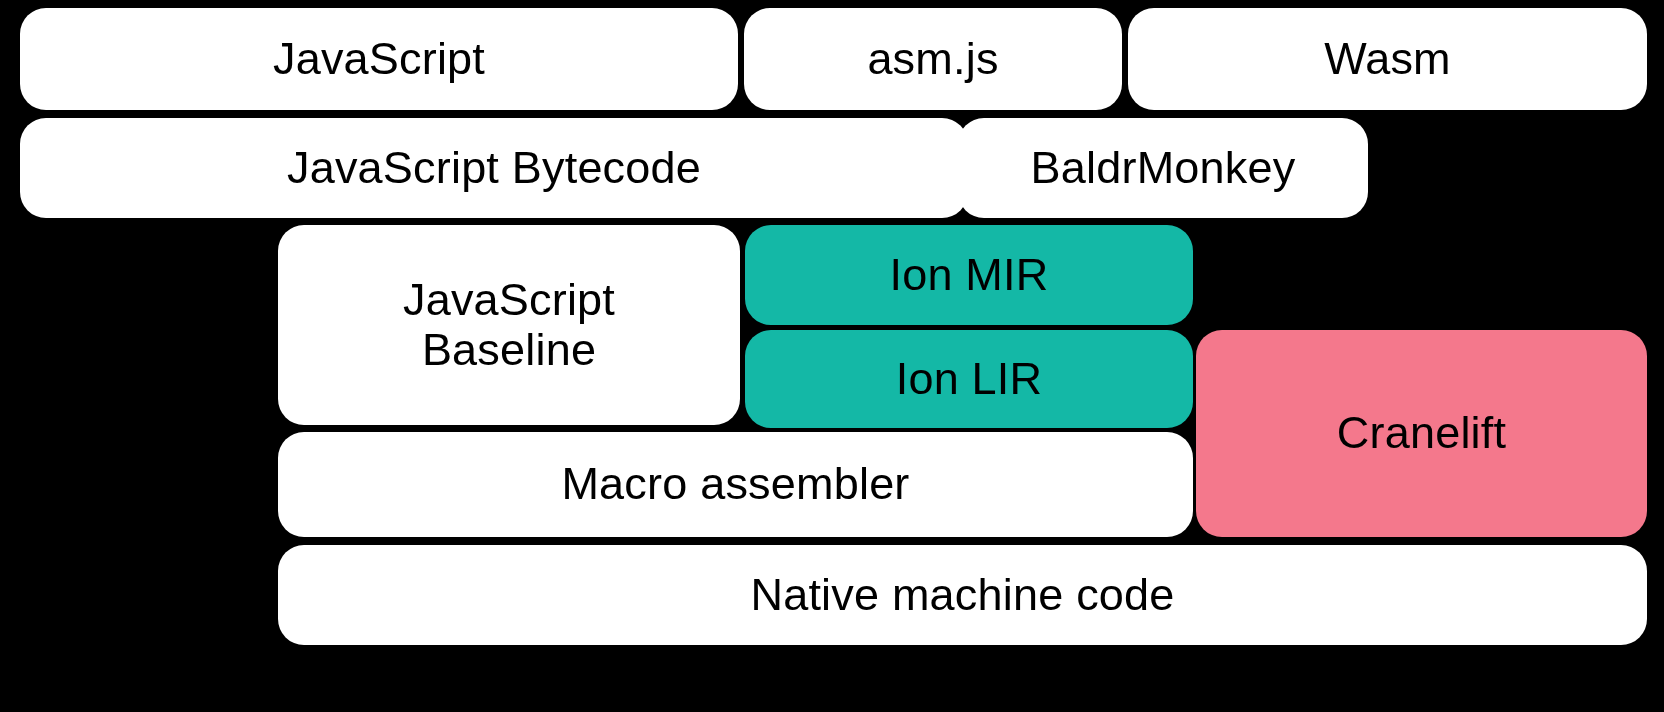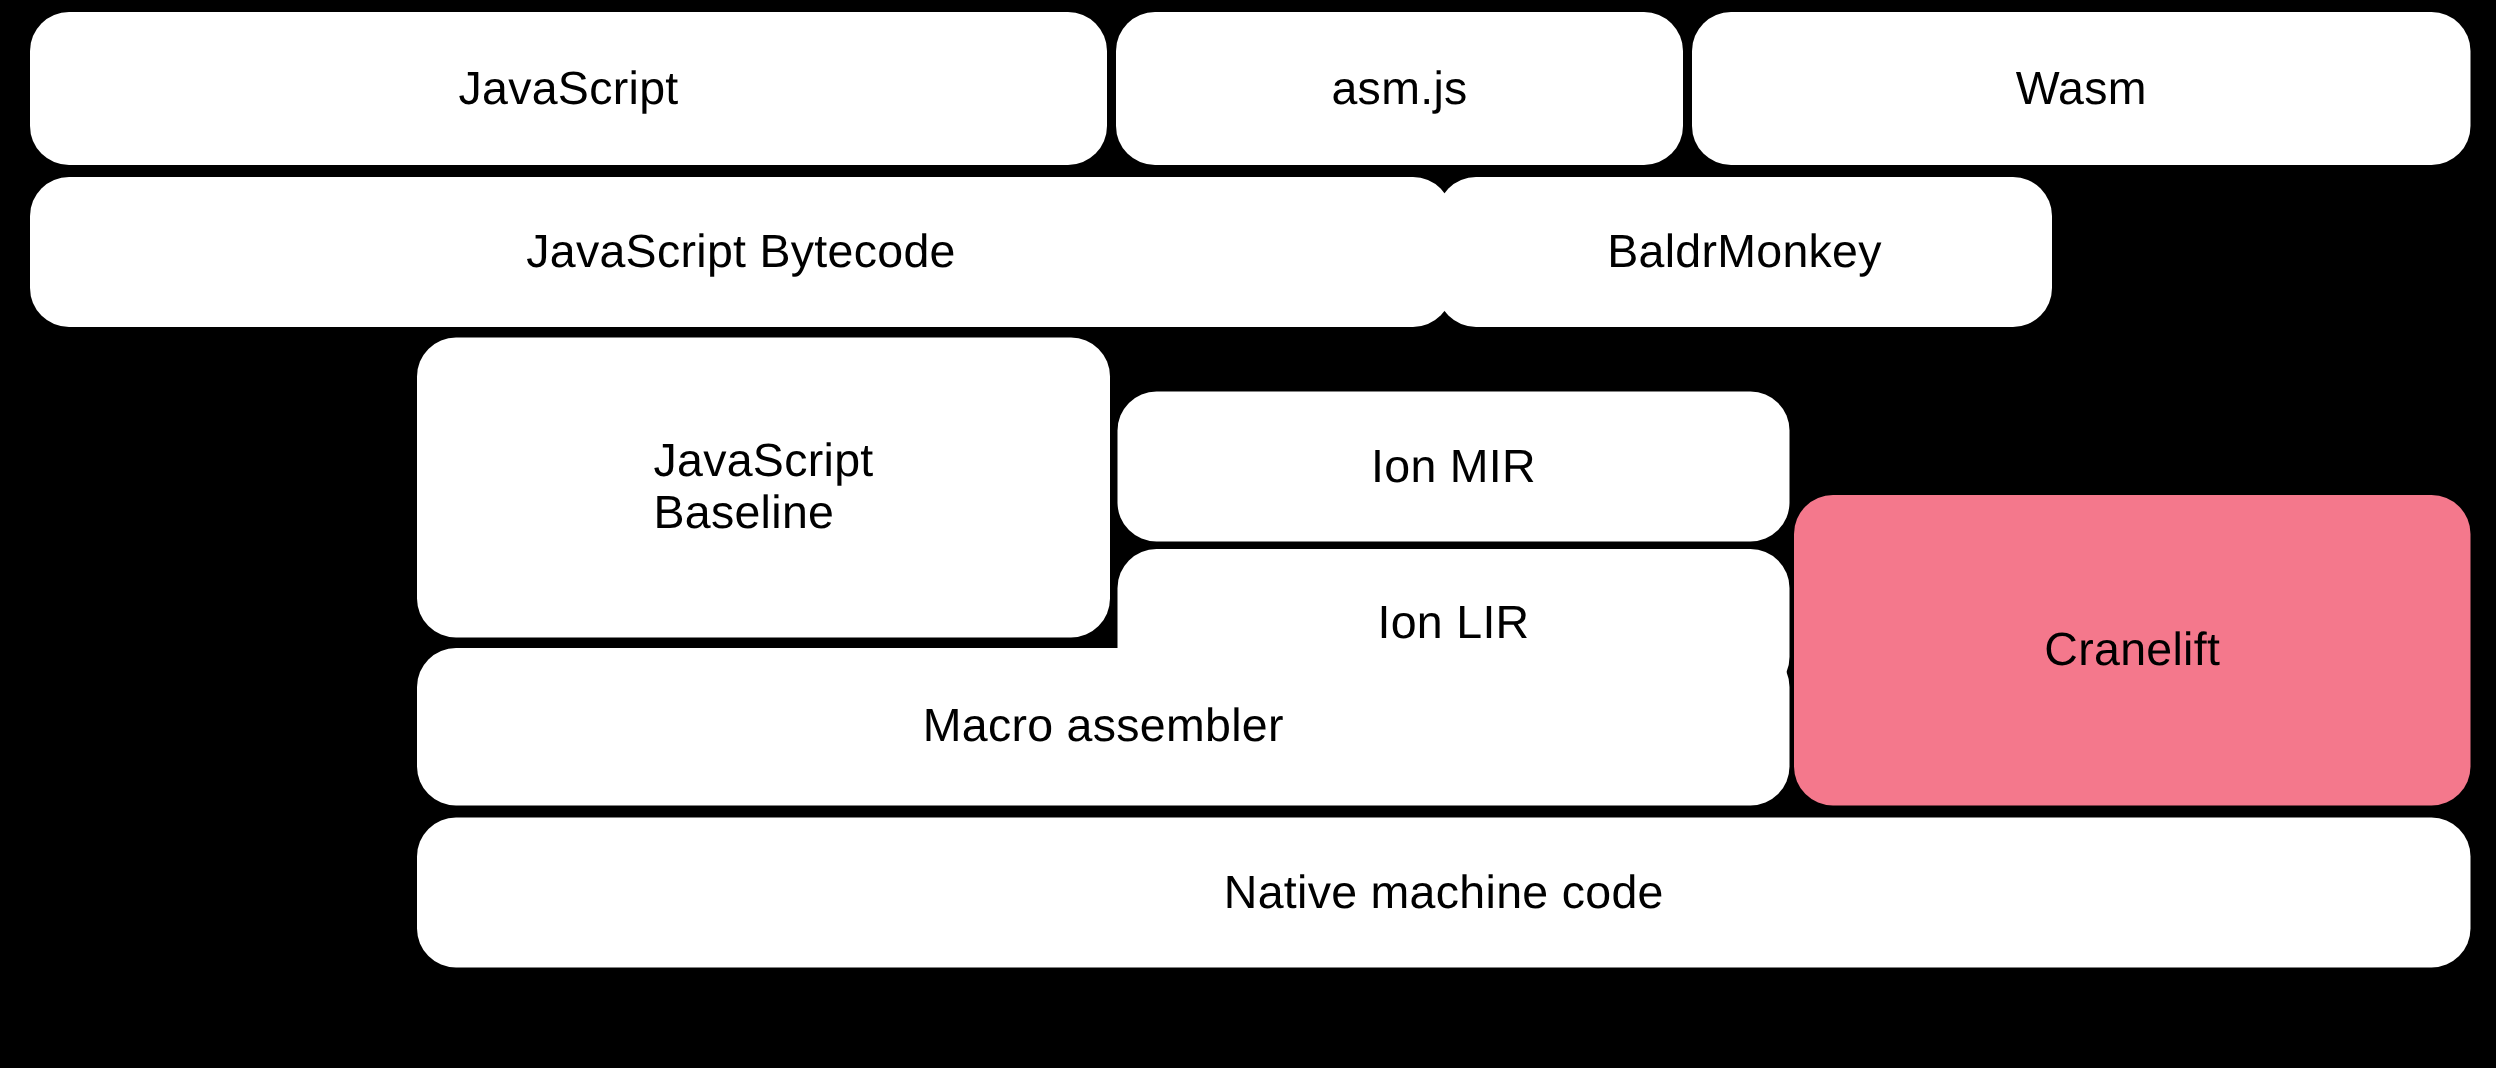--- a/index.html
+++ b/index.html
@@ -16,34 +16,34 @@
     height: 712px;
     background: #000000;
     overflow: hidden;
   }
   .node {
     position: absolute;
     box-sizing: border-box;
     display: flex;
     align-items: center;
     justify-content: center;
-    text-align: left;
+    text-align: center;
     border-radius: 26px;
     color: #000000;
-    font-size: 31px;
+    font-size: 45px;
     line-height: 1.12;
     font-weight: 400;
     letter-spacing: 0.2px;
     white-space: pre-line;
     padding: 2px 10px;
   }
   .fill-white { background: #ffffff; }
   .fill-gray  { background: #e9e9e9; }
   .fill-green { background: #78c council; }
-  .fill-green { background: #ffffff; margin-top: 36px; }
+  .fill-green { background: #14b8a6; }
   .fill-pink  { background: #f4788c; }
 
   
   .n-javascript    { left: 20px;   top: 8px;   width: 718px; height: 102px; }
   .n-asmjs         { left: 744px;  top: 8px;   width: 378px; height: 102px; }
   .n-wasm          { left: 1128px; top: 8px;   width: 519px; height: 102px; }
 
   
   .n-jsbytecode    { left: 20px;   top: 118px; width: 948px; height: 100px; }
   .n-baldrmonkey   { left: 958px;  top: 118px; width: 410px; height: 100px; }

